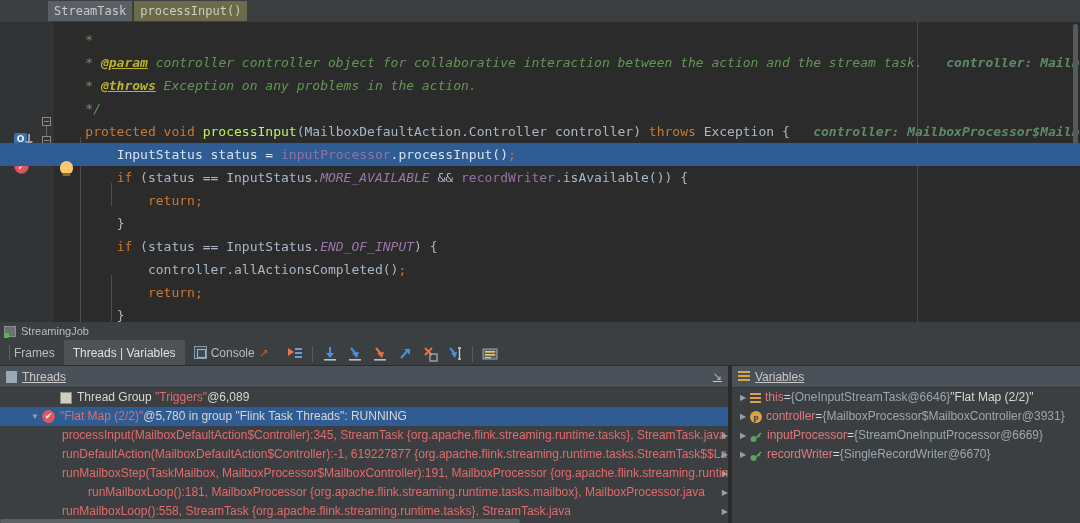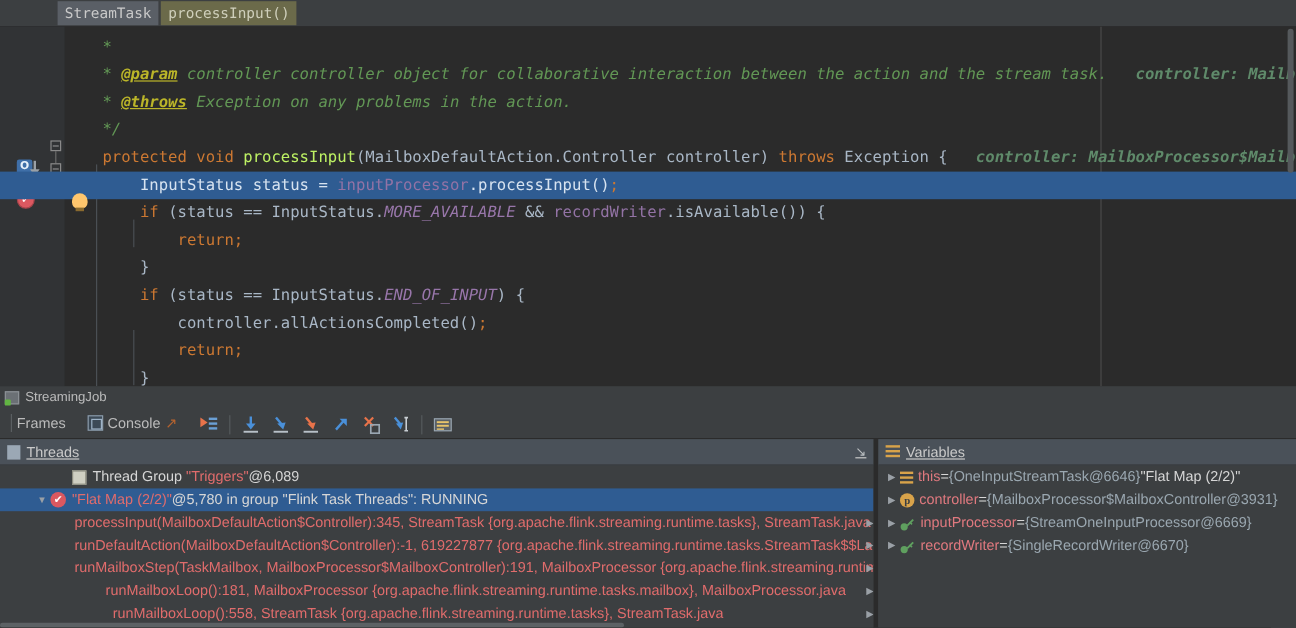--- a/index.html
+++ b/index.html
@@ -310,20 +310,23 @@
     <div class="run-header">
       <span class="run-icon"></span>
       <span>StreamingJob</span>
     </div>
 
     <div class="tabs-row">
       <div class="dtab">
         <span class="tabsep"></span>
         <span>Frames</span>
       </div>
+      <div class="dtab active">
+        <span>Threads | Variables</span>
+      </div>
       <div class="dtab">
         <span class="console-icon"></span>
         <span>Console</span>
         <span class="arrow-glyph">↗</span>
       </div>
 
       <div class="toolbar">
         <div class="tb-btn">
           <svg width="16" height="16" viewBox="0 0 16 16">
             <polygon points="1,2 7,6 1,10" fill="#e8734a"></polygon>
@@ -415,21 +418,21 @@
               <span class="frame-arrow" style="position: absolute; right: 0px;">▶</span>
             </div>
             <div class="trow" style="padding-left: 62px;">
               <span class="tlabel frame-text">runMailboxStep(TaskMailbox, MailboxProcessor$MailboxController):191, MailboxProcessor {org.apache.flink.streaming.runtime</span>
               <span class="frame-arrow" style="position: absolute; right: 0px;">▶</span>
             </div>
             <div class="trow" style="padding-left: 88px;">
               <span class="tlabel frame-text">runMailboxLoop():181, MailboxProcessor {org.apache.flink.streaming.runtime.tasks.mailbox}, MailboxProcessor.java</span>
               <span class="frame-arrow" style="position: absolute; right: 0px;">▶</span>
             </div>
-            <div class="trow" style="padding-left: 94px;">
+            <div class="trow" style="padding-left: 62px;">
               <span class="tlabel frame-text">runMailboxLoop():558, StreamTask {org.apache.flink.streaming.runtime.tasks}, StreamTask.java</span>
               <span class="frame-arrow" style="position: absolute; right: 0px;">▶</span>
             </div>
           </div>
         <div class="hscroll" style="left:0; width:728px;">
           <i style="left:0; width:520px;"></i>
         </div>
       </div>
 
       <div class="panel-splitter"></div>

